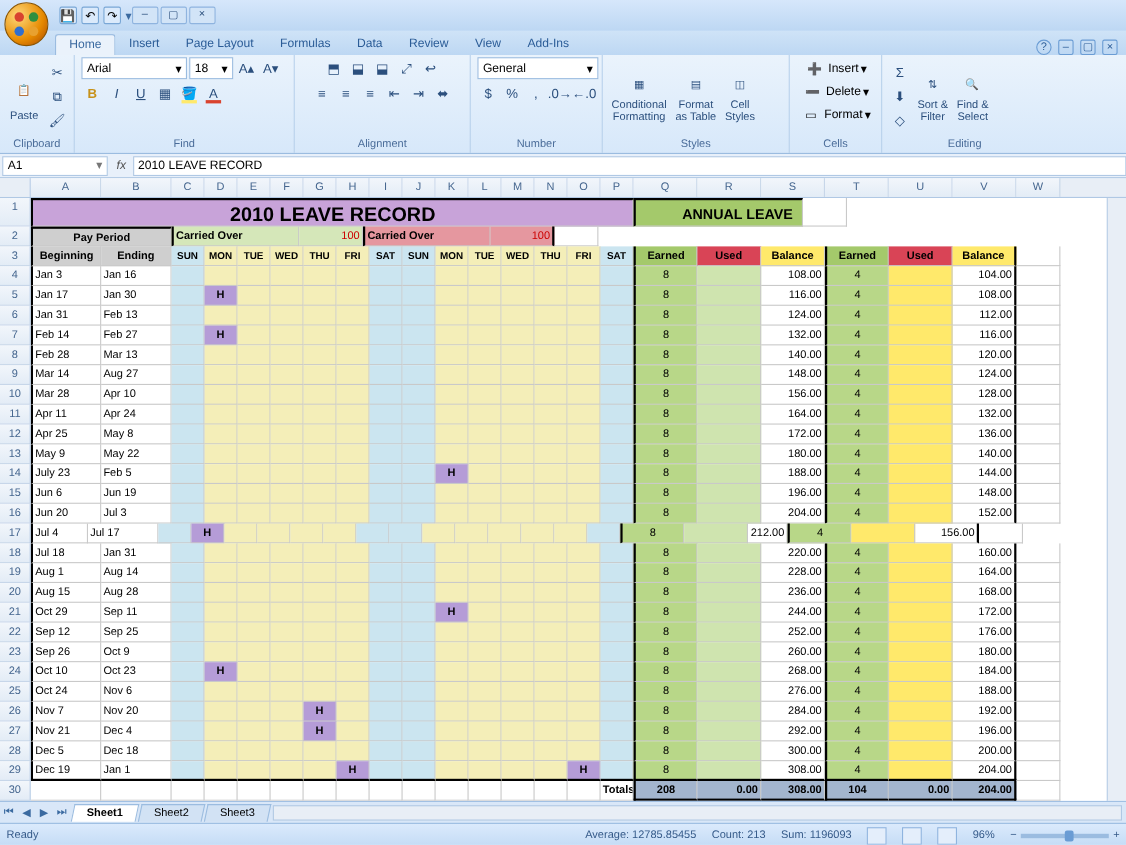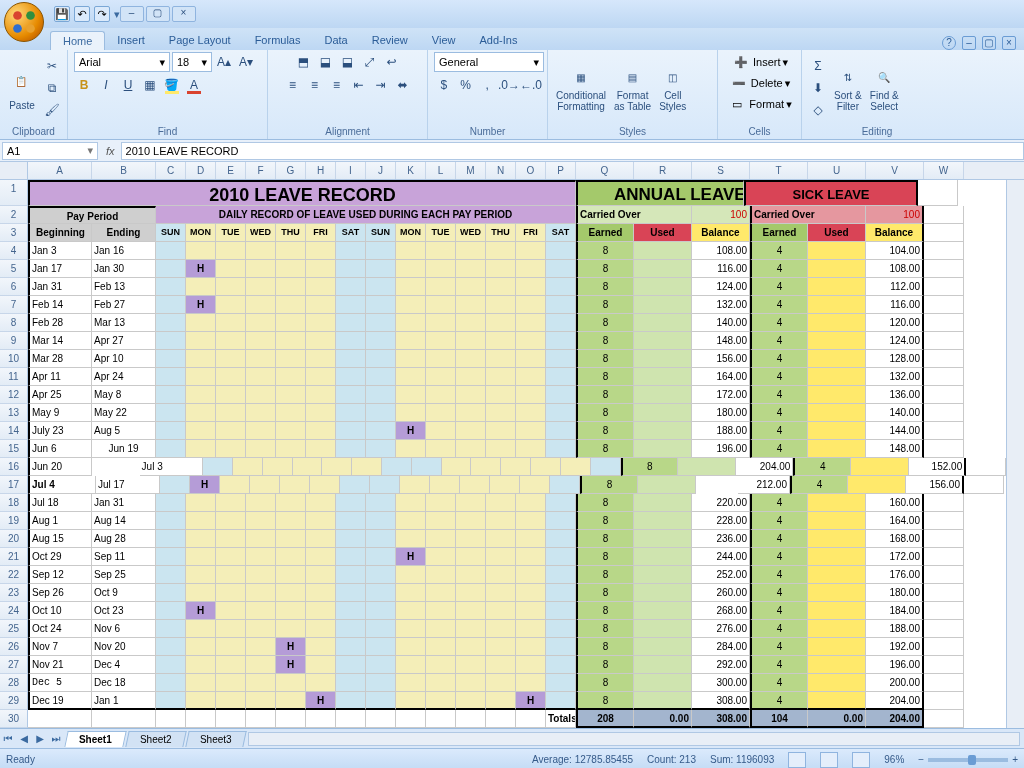--- a/index.html
+++ b/index.html
@@ -349,27 +349,25 @@
       <div class="rh">25</div>
       <div class="rh">26</div>
       <div class="rh">27</div>
       <div class="rh">28</div>
       <div class="rh">29</div>
       <div class="rh">30</div>
     </div>
   <div class="grid" id="grid">
       <div class="r" style="height: 26px;">
         <div class="c bg-purple bold center thick-t thick-l" style="width: 548px; font-size: 18px; line-height: 26px;">2010 LEAVE RECORD</div>
-        <div class="c bg-green bold center thick-t thick-l" style="width: 168px; font-size: 17px; line-height: 26px; padding-left: 36px;">ANNUAL LEAVE</div>
-        <div class="c bg-red bold center thick-t thick-l thick-r" style="width: 174px; font-size: 13px; line-height: 26px;">SICK LEAVE</div>
+        <div class="c bg-green bold center thick-t thick-l" style="width: 154px; font-size: 13px; line-height: 26px; padding-left: 36px;">ANNUAL LEAVE</div>
         <div class="c " style="width: 40px;"></div>
       </div>
       <div class="r">
         <div class="c bg-gray bold center thick-l thick-t" style="width: 128px;">Pay Period</div>
-        <div class="c bg-purple center bold" style="width: 420px;">DAILY RECORD OF LEAVE USED DURING EACH PAY PERIOD</div>
         <div class="c bg-green-lt bold thick-l" style="width: 116px;">Carried Over</div>
         <div class="c bg-green-lt right red" style="width: 58px;">100</div>
         <div class="c bg-red-lt bold thick-l" style="width: 116px;">Carried Over</div>
         <div class="c bg-red-lt right red thick-r" style="width: 58px;">100</div>
         <div class="c " style="width: 40px;"></div>
       </div>
       <div class="r">
         <div class="c bg-gray bold center thick-l" style="width: 64px;">Beginning</div>
         <div class="c bg-gray bold center" style="width: 64px;">Ending</div>
         <div class="c bg-ltblue bold center" style="width: 30px; font-size: 9px;">SUN</div>
@@ -514,21 +512,21 @@
         <div class="c bg-eargrn center thick-l" style="width: 58px;">8</div>
         <div class="c bg-usegrn" style="width: 58px;"></div>
         <div class="c right" style="width: 58px;">140.00</div>
         <div class="c bg-earsick center thick-l" style="width: 58px;">4</div>
         <div class="c bg-usesick" style="width: 58px;"></div>
         <div class="c right thick-r" style="width: 58px;">120.00</div>
         <div class="c " style="width: 40px;"></div>
       </div>
       <div class="r">
         <div class="c thick-l" style="width: 64px;">Mar 14</div>
-        <div class="c " style="width: 64px;">Apr 27</div>
+        <div class="c " style="width: 64px;">Aug 27</div>
         <div class="c bg-ltblue" style="width: 30px;"></div>
         <div class="c bg-mon" style="width: 30px;"></div>
         <div class="c bg-mon" style="width: 30px;"></div>
         <div class="c bg-mon" style="width: 30px;"></div>
         <div class="c bg-mon" style="width: 30px;"></div>
         <div class="c bg-mon" style="width: 30px;"></div>
         <div class="c bg-ltblue" style="width: 30px;"></div>
         <div class="c bg-ltblue" style="width: 30px;"></div>
         <div class="c bg-mon" style="width: 30px;"></div>
         <div class="c bg-mon" style="width: 30px;"></div>
@@ -639,21 +637,21 @@
         <div class="c bg-eargrn center thick-l" style="width: 58px;">8</div>
         <div class="c bg-usegrn" style="width: 58px;"></div>
         <div class="c right" style="width: 58px;">180.00</div>
         <div class="c bg-earsick center thick-l" style="width: 58px;">4</div>
         <div class="c bg-usesick" style="width: 58px;"></div>
         <div class="c right thick-r" style="width: 58px;">140.00</div>
         <div class="c " style="width: 40px;"></div>
       </div>
       <div class="r">
         <div class="c thick-l" style="width: 64px;">July 23</div>
-        <div class="c " style="width: 64px;">Aug 5</div>
+        <div class="c " style="width: 64px;">Feb 5</div>
         <div class="c bg-ltblue" style="width: 30px;"></div>
         <div class="c bg-mon" style="width: 30px;"></div>
         <div class="c bg-mon" style="width: 30px;"></div>
         <div class="c bg-mon" style="width: 30px;"></div>
         <div class="c bg-mon" style="width: 30px;"></div>
         <div class="c bg-mon" style="width: 30px;"></div>
         <div class="c bg-ltblue" style="width: 30px;"></div>
         <div class="c bg-ltblue" style="width: 30px;"></div>
         <div class="c bg-h center bold" style="width: 30px;">H</div>
         <div class="c bg-mon" style="width: 30px;"></div>
@@ -664,21 +662,21 @@
         <div class="c bg-eargrn center thick-l" style="width: 58px;">8</div>
         <div class="c bg-usegrn" style="width: 58px;"></div>
         <div class="c right" style="width: 58px;">188.00</div>
         <div class="c bg-earsick center thick-l" style="width: 58px;">4</div>
         <div class="c bg-usesick" style="width: 58px;"></div>
         <div class="c right thick-r" style="width: 58px;">144.00</div>
         <div class="c " style="width: 40px;"></div>
       </div>
       <div class="r">
         <div class="c thick-l" style="width: 64px;">Jun 6</div>
-        <div class="c " style="width: 64px; text-align: center;">Jun 19</div>
+        <div class="c " style="width: 64px;">Jun 19</div>
         <div class="c bg-ltblue" style="width: 30px;"></div>
         <div class="c bg-mon" style="width: 30px;"></div>
         <div class="c bg-mon" style="width: 30px;"></div>
         <div class="c bg-mon" style="width: 30px;"></div>
         <div class="c bg-mon" style="width: 30px;"></div>
         <div class="c bg-mon" style="width: 30px;"></div>
         <div class="c bg-ltblue" style="width: 30px;"></div>
         <div class="c bg-ltblue" style="width: 30px;"></div>
         <div class="c bg-mon" style="width: 30px;"></div>
         <div class="c bg-mon" style="width: 30px;"></div>
@@ -689,21 +687,21 @@
         <div class="c bg-eargrn center thick-l" style="width: 58px;">8</div>
         <div class="c bg-usegrn" style="width: 58px;"></div>
         <div class="c right" style="width: 58px;">196.00</div>
         <div class="c bg-earsick center thick-l" style="width: 58px;">4</div>
         <div class="c bg-usesick" style="width: 58px;"></div>
         <div class="c right thick-r" style="width: 58px;">148.00</div>
         <div class="c " style="width: 40px;"></div>
       </div>
       <div class="r">
         <div class="c thick-l" style="width: 64px;">Jun 20</div>
-        <div class="c " style="width: 64px; margin-left: 48px;">Jul 3</div>
+        <div class="c " style="width: 64px;">Jul 3</div>
         <div class="c bg-ltblue" style="width: 30px;"></div>
         <div class="c bg-mon" style="width: 30px;"></div>
         <div class="c bg-mon" style="width: 30px;"></div>
         <div class="c bg-mon" style="width: 30px;"></div>
         <div class="c bg-mon" style="width: 30px;"></div>
         <div class="c bg-mon" style="width: 30px;"></div>
         <div class="c bg-ltblue" style="width: 30px;"></div>
         <div class="c bg-ltblue" style="width: 30px;"></div>
         <div class="c bg-mon" style="width: 30px;"></div>
         <div class="c bg-mon" style="width: 30px;"></div>
@@ -713,39 +711,39 @@
         <div class="c bg-ltblue" style="width: 30px;"></div>
         <div class="c bg-eargrn center thick-l" style="width: 58px;">8</div>
         <div class="c bg-usegrn" style="width: 58px;"></div>
         <div class="c right" style="width: 58px;">204.00</div>
         <div class="c bg-earsick center thick-l" style="width: 58px;">4</div>
         <div class="c bg-usesick" style="width: 58px;"></div>
         <div class="c right thick-r" style="width: 58px;">152.00</div>
         <div class="c " style="width: 40px;"></div>
       </div>
       <div class="r">
-        <div class="c thick-l" style="width: 68px; font-weight: bold;">Jul 4</div>
+        <div class="c thick-l" style="width: 52px;">Jul 4</div>
         <div class="c " style="width: 64px;">Jul 17</div>
         <div class="c bg-ltblue" style="width: 30px;"></div>
         <div class="c bg-h center bold" style="width: 30px;">H</div>
         <div class="c bg-mon" style="width: 30px;"></div>
         <div class="c bg-mon" style="width: 30px;"></div>
         <div class="c bg-mon" style="width: 30px;"></div>
         <div class="c bg-mon" style="width: 30px;"></div>
         <div class="c bg-ltblue" style="width: 30px;"></div>
         <div class="c bg-ltblue" style="width: 30px;"></div>
         <div class="c bg-mon" style="width: 30px;"></div>
         <div class="c bg-mon" style="width: 30px;"></div>
         <div class="c bg-mon" style="width: 30px;"></div>
         <div class="c bg-mon" style="width: 30px;"></div>
         <div class="c bg-mon" style="width: 30px;"></div>
         <div class="c bg-ltblue" style="width: 30px;"></div>
         <div class="c bg-eargrn center thick-l" style="width: 58px;">8</div>
         <div class="c bg-usegrn" style="width: 58px;"></div>
-        <div class="c right" style="width: 52px; margin-left: 42px;">212.00</div>
+        <div class="c right" style="width: 36px;">212.00</div>
         <div class="c bg-earsick center thick-l" style="width: 58px;">4</div>
         <div class="c bg-usesick" style="width: 58px;"></div>
         <div class="c right thick-r" style="width: 58px;">156.00</div>
         <div class="c " style="width: 40px;"></div>
       </div>
       <div class="r">
         <div class="c thick-l" style="width: 64px;">Jul 18</div>
         <div class="c " style="width: 64px;">Jan 31</div>
         <div class="c bg-ltblue" style="width: 30px;"></div>
         <div class="c bg-mon" style="width: 30px;"></div>
@@ -988,21 +986,21 @@
         <div class="c bg-ltblue" style="width: 30px;"></div>
         <div class="c bg-eargrn center thick-l" style="width: 58px;">8</div>
         <div class="c bg-usegrn" style="width: 58px;"></div>
         <div class="c right" style="width: 58px;">292.00</div>
         <div class="c bg-earsick center thick-l" style="width: 58px;">4</div>
         <div class="c bg-usesick" style="width: 58px;"></div>
         <div class="c right thick-r" style="width: 58px;">196.00</div>
         <div class="c " style="width: 40px;"></div>
       </div>
       <div class="r">
-        <div class="c thick-l" style="width: 64px; font-family: Liberation Mono, monospace;">Dec 5</div>
+        <div class="c thick-l" style="width: 64px;">Dec 5</div>
         <div class="c " style="width: 64px;">Dec 18</div>
         <div class="c bg-ltblue" style="width: 30px;"></div>
         <div class="c bg-mon" style="width: 30px;"></div>
         <div class="c bg-mon" style="width: 30px;"></div>
         <div class="c bg-mon" style="width: 30px;"></div>
         <div class="c bg-mon" style="width: 30px;"></div>
         <div class="c bg-mon" style="width: 30px;"></div>
         <div class="c bg-ltblue" style="width: 30px;"></div>
         <div class="c bg-ltblue" style="width: 30px;"></div>
         <div class="c bg-mon" style="width: 30px;"></div>

